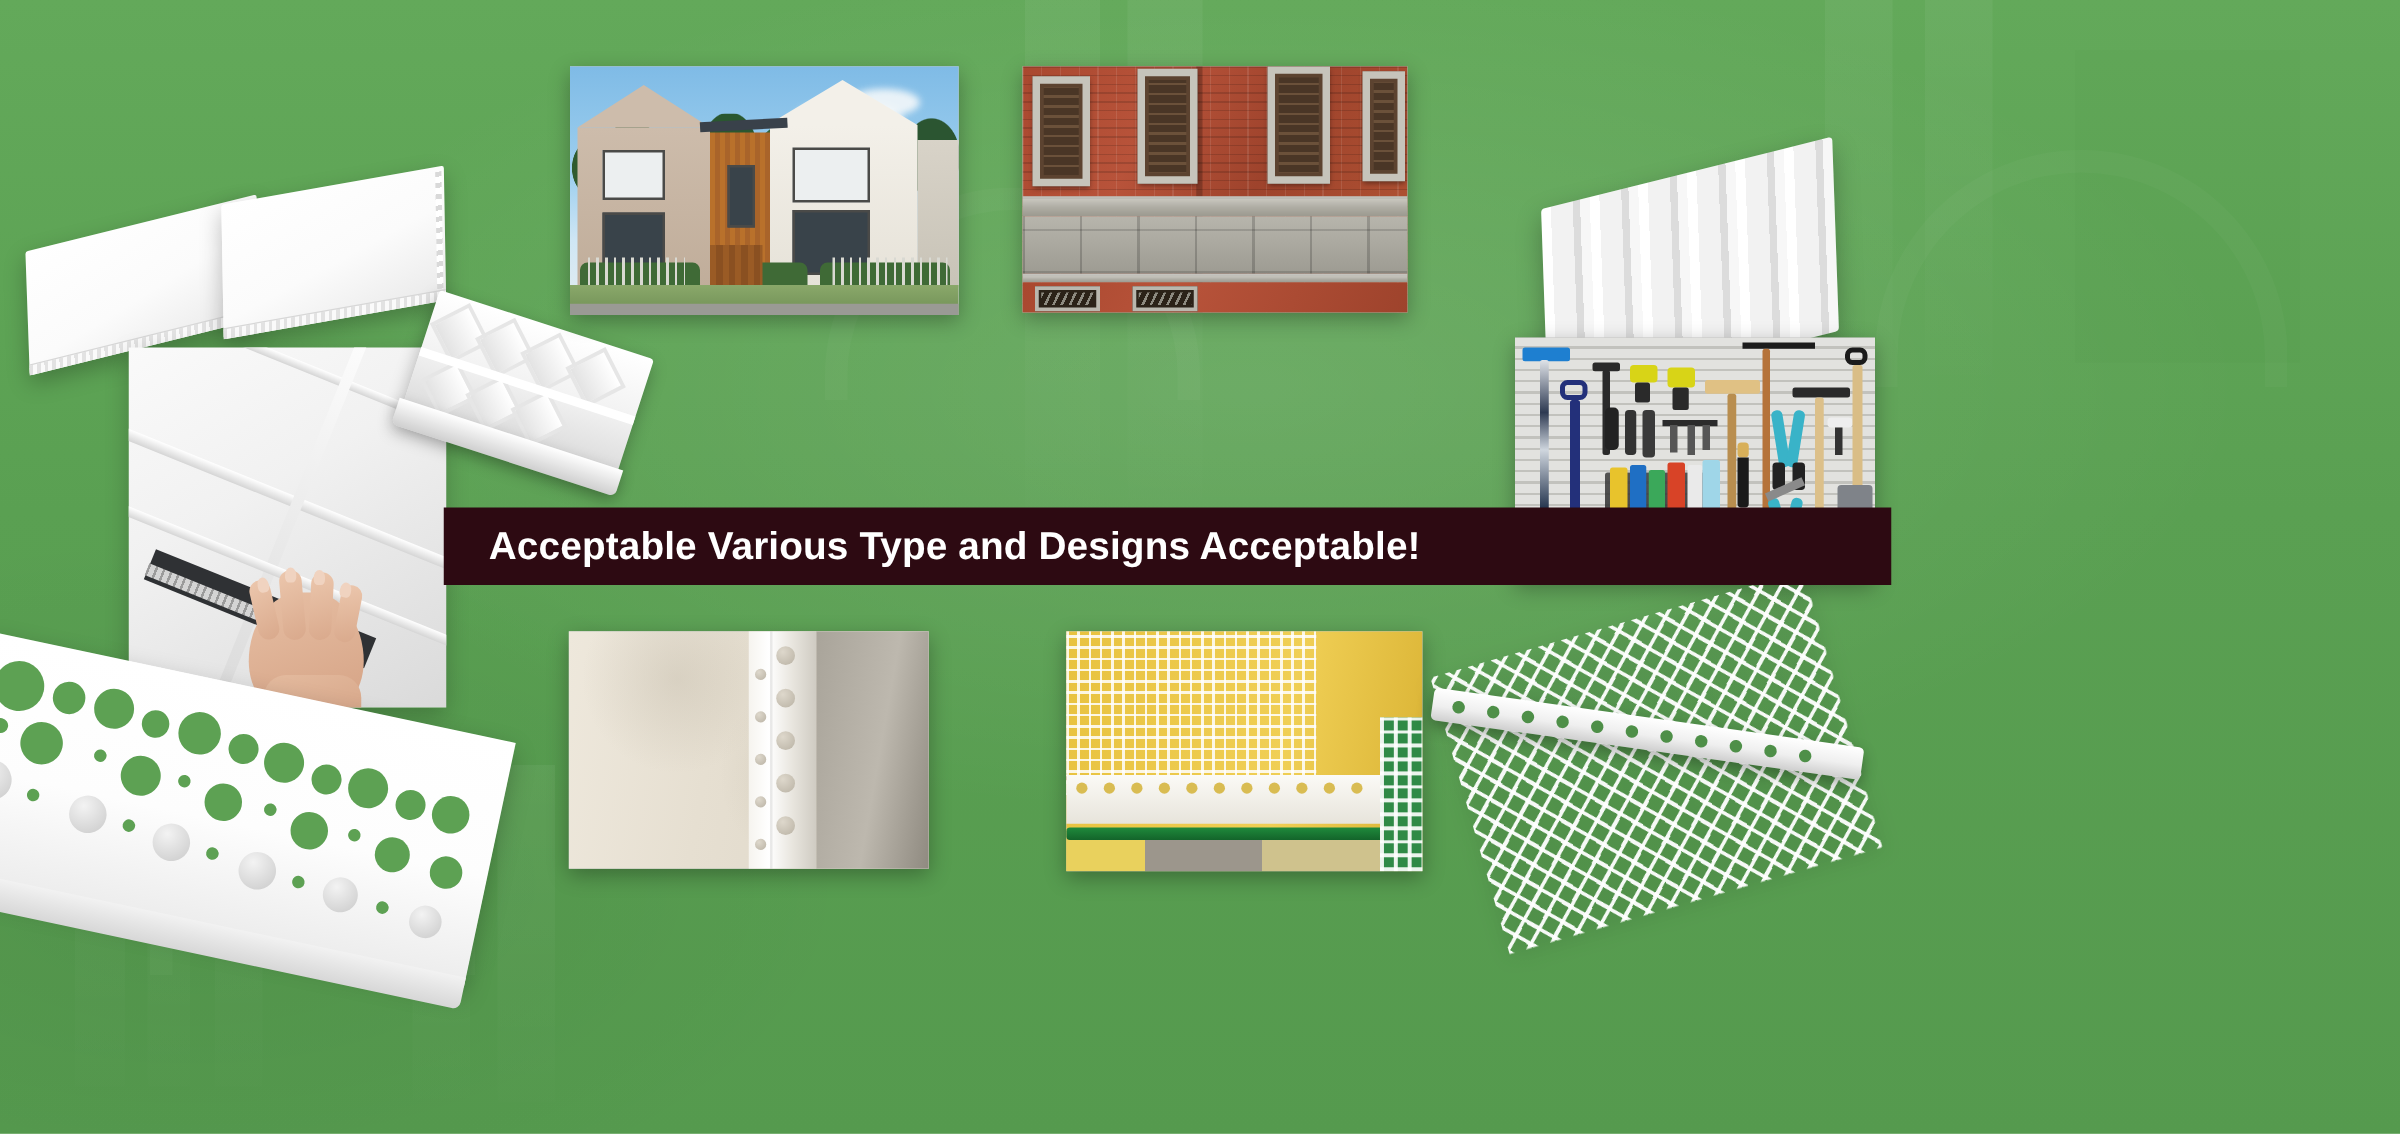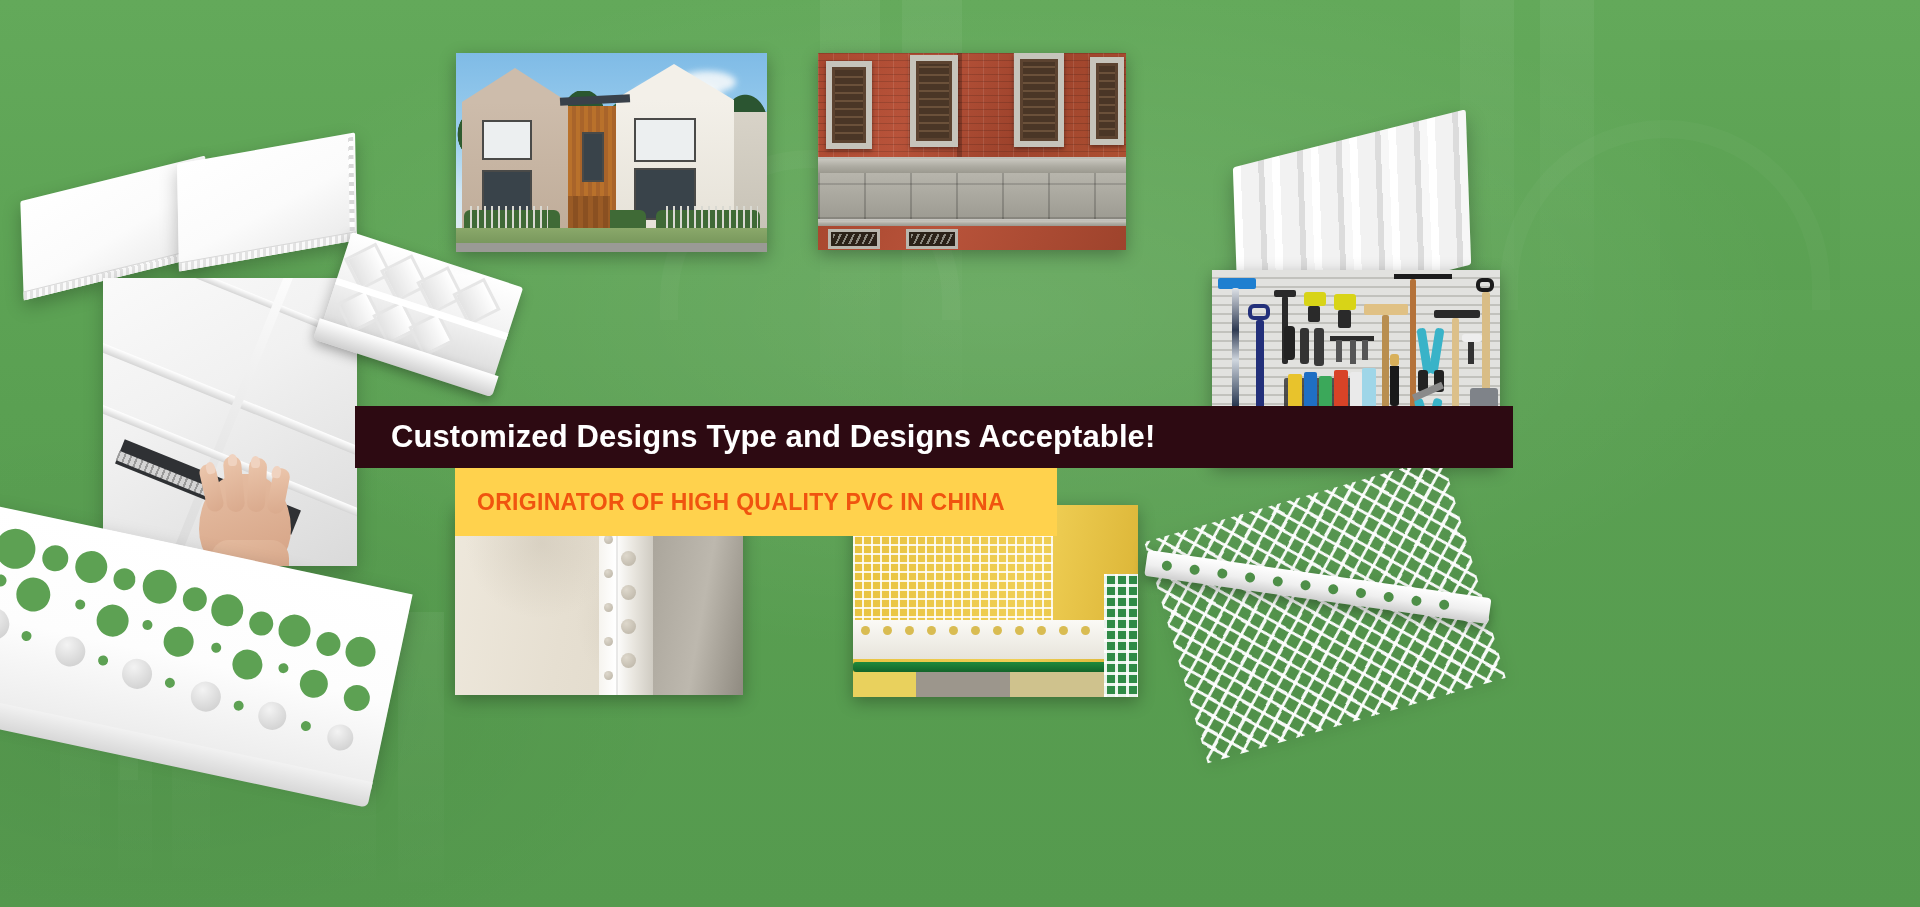--- a/index.html
+++ b/index.html
@@ -538,20 +538,17 @@
       <div class="sp-hole" style="left:156px;"></div>
       <div class="sp-hole" style="left:184px;"></div>
       <div class="sp-hole" style="left:212px;"></div>
       <div class="sp-hole" style="left:240px;"></div>
       <div class="sp-hole" style="left:268px;"></div>
       <div class="sp-hole" style="left:296px;"></div>
     </div>
   </div>
 
   <div class="title-bar">
-    <span class="title-text">Customized Designs Type and Designs Acceptable!</span>
-  </div>
-
-  <div class="sub-bar">
-    <span class="sub-text">ORIGINATOR OF HIGH QUALITY PVC IN CHINA</span>
-  </div>
+    <span class="title-text">Acceptable Various Type and Designs Acceptable!</span>
+  </div>
+
 
 </div>
 
 </body></html>

